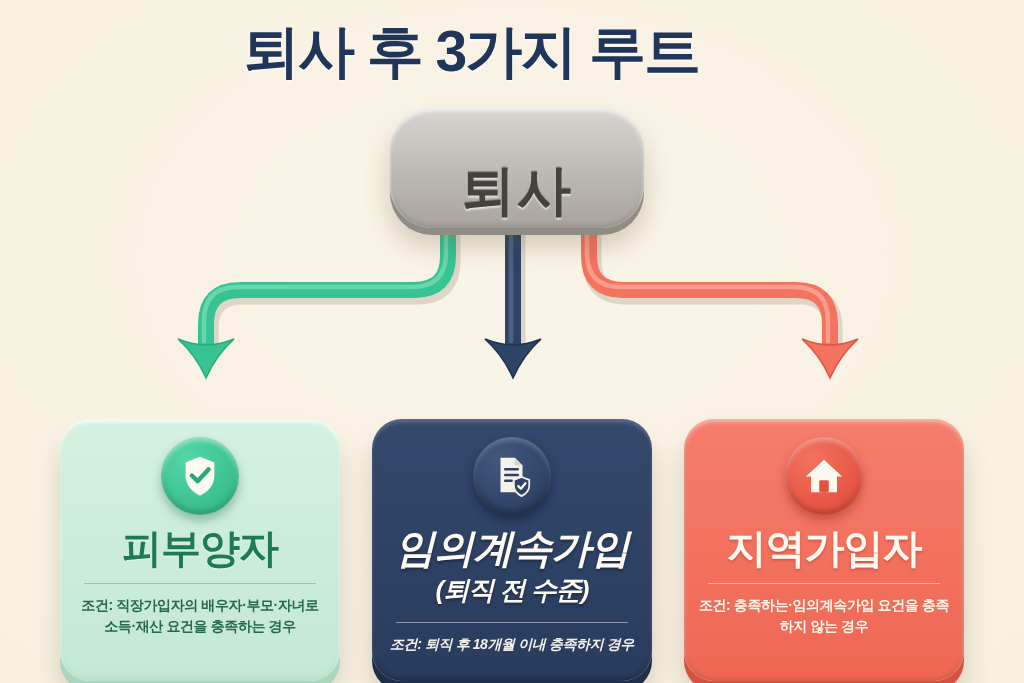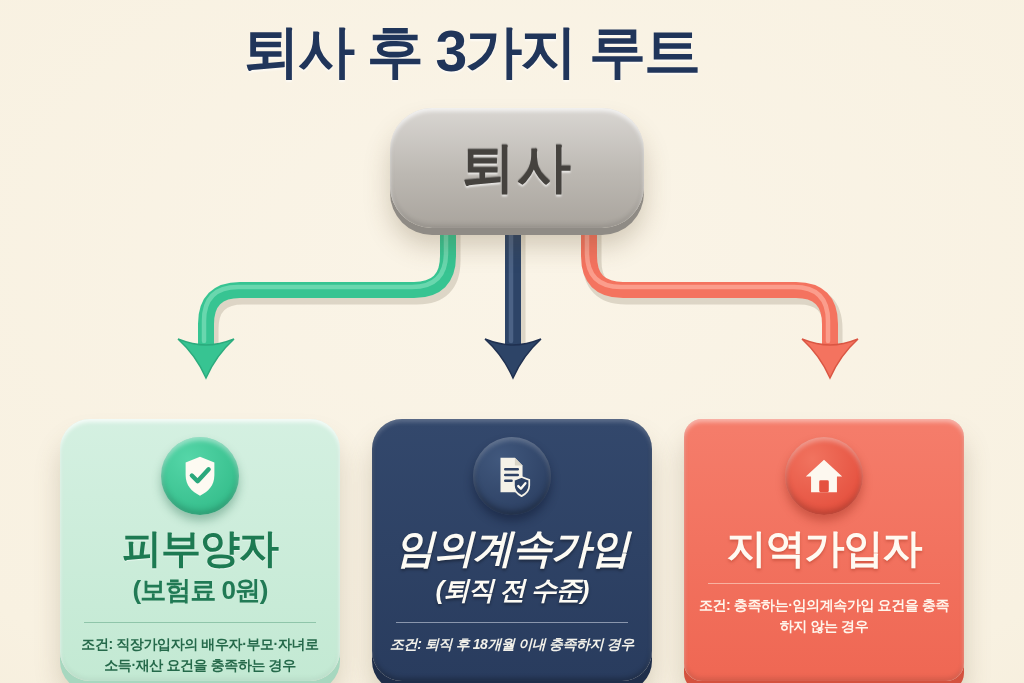--- a/index.html
+++ b/index.html
@@ -17,21 +17,21 @@
     text-shadow:0 2px 2px rgba(255,255,255,.6);
   }
 
   
   .root-node{
     position:absolute;left:390px;top:108px;width:254px;height:120px;z-index:3;
     border-radius:42px;
     background:linear-gradient(180deg,#d9d6d2 0%,#bcb8b2 55%,#a9a49d 100%);
     box-shadow:0 7px 0 #8f8b85, 0 18px 26px rgba(90,70,40,.25),
                inset 0 3px 4px rgba(255,255,255,.75), inset 0 -3px 5px rgba(0,0,0,.12);
-    display:flex;align-items:center;justify-content:center;
+    display:flex;align-items:flex-end;justify-content:center;
   }
   .root-node-label{
     font-size:54px;font-weight:900;letter-spacing:2px;color:#45423e;
     text-shadow:0 -1px 1px rgba(0,0,0,.35), 0 2px 2px rgba(255,255,255,.65);
   }
 
   
   .arrows{position:absolute;left:0;top:0;width:1024px;height:683px;z-index:1;}
 
   
@@ -52,21 +52,20 @@
     background:linear-gradient(180deg,#33486c 0%,#293c5e 100%);
     box-shadow:0 10px 0 #1f2e4a, 0 20px 26px rgba(110,90,60,.25),
                inset 0 3px 4px rgba(255,255,255,.22), inset 0 -3px 5px rgba(0,0,0,.25);
     font-style:italic;
   }
   .card.coral{
     left:684px;
     background:linear-gradient(180deg,#f57d6b 0%,#ef6753 100%);
     box-shadow:0 10px 0 #d4523f, 0 20px 26px rgba(110,90,60,.25),
                inset 0 3px 4px rgba(255,255,255,.45), inset 0 -3px 5px rgba(0,0,0,.12);
-    border-radius:18px;
   }
 
   .icon-circle{
     width:78px;height:78px;border-radius:50%;margin:0 auto;
     display:flex;align-items:center;justify-content:center;
   }
   .mint .icon-circle{
     background:radial-gradient(circle at 35% 28%,#55d6a8 0%,#37bf8d 72%,#2fb080 100%);
     box-shadow:0 6px 10px rgba(25,100,70,.35), inset 0 -4px 6px rgba(0,0,0,.18), inset 0 3px 5px rgba(255,255,255,.5);
   }
@@ -135,21 +134,20 @@
   </div>
 
   <div class="card mint">
     <div class="icon-circle">
       <svg width="46" height="46" viewBox="0 0 48 48">
         <path d="M24 4 L39 10 V23 C39 34 32.5 40.5 24 44.5 C15.5 40.5 9 34 9 23 V10 Z" fill="#fdfaf2"></path>
         <path d="M15.5 23.5 L21.5 29.5 L33 17" stroke="#2aa87c" stroke-width="4.6" fill="none" stroke-linecap="round" stroke-linejoin="round"></path>
       </svg>
     </div>
     <p class="card-title">피부양자</p>
-    <p class="card-subtitle">(보험료 0원)</p>
     <hr class="divider">
     <p class="card-condition">조건: 직장가입자의 배우자·부모·자녀로 소득·재산 요건을 충족하는 경우</p>
   </div>
 
   <div class="card navy">
     <div class="icon-circle">
       <svg width="46" height="46" viewBox="0 0 48 48">
         <path d="M12 5 H27 L35 13 V41 H12 Z" fill="#f5f2e8"></path>
         <path d="M27 5 L35 13 H27 Z" fill="#d9d5c7"></path>
         <path d="M17 17 H30 M17 23 H30 M17 29 H23.5" stroke="#2d4063" stroke-width="2.7" stroke-linecap="round"></path>

